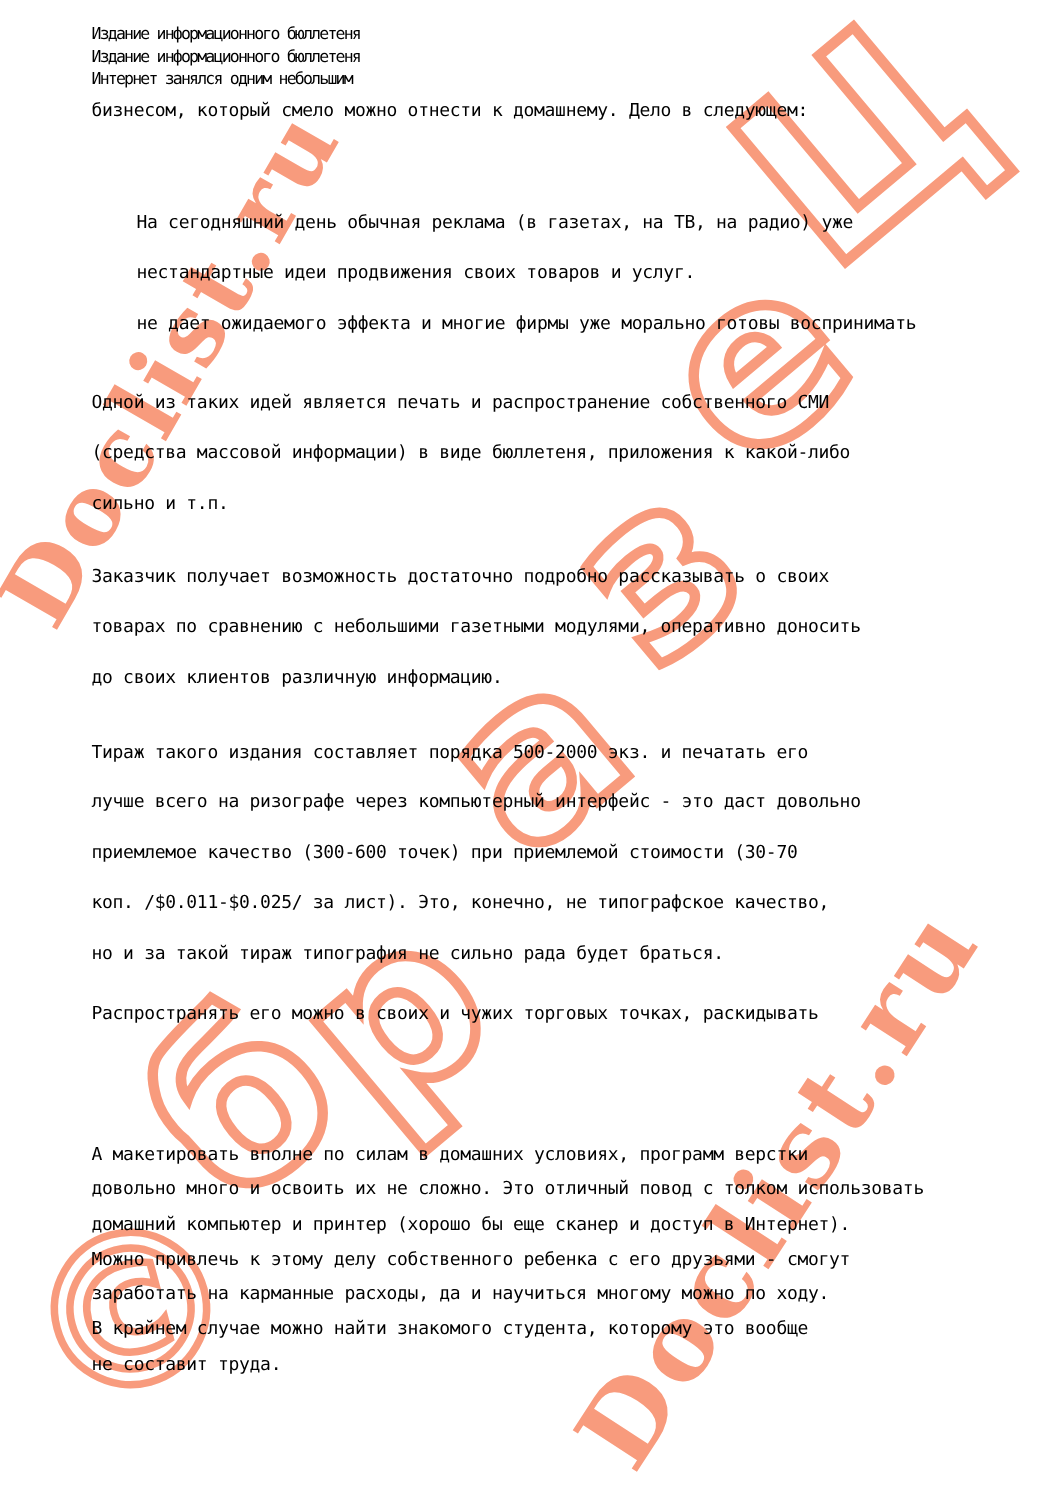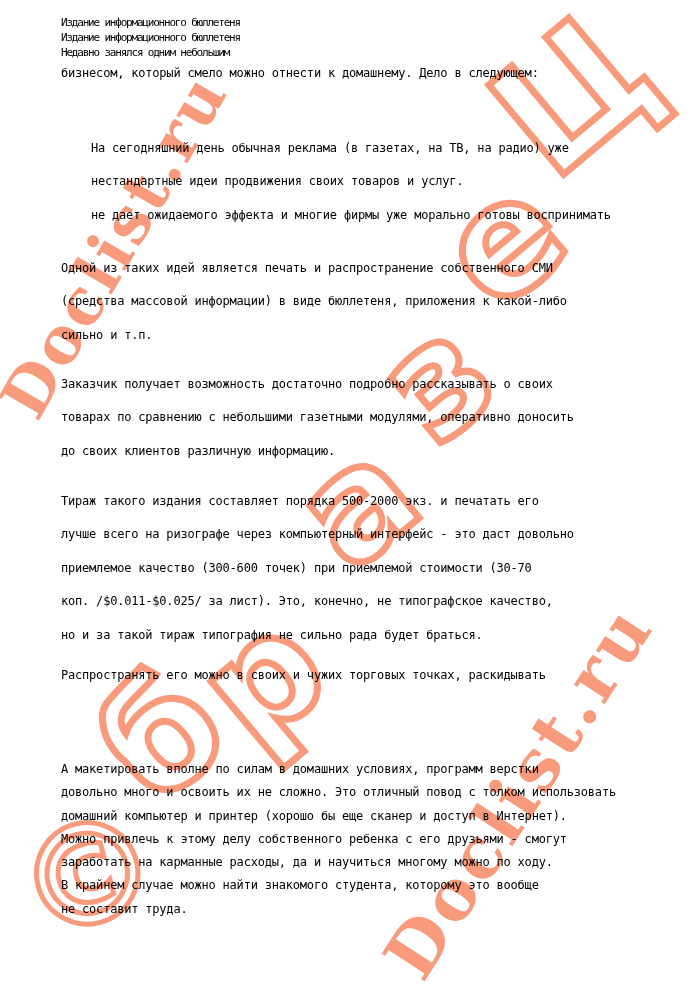--- a/index.html
+++ b/index.html
@@ -55,21 +55,21 @@
       <span class="wm-letter" style="left: 162px; top: 736px; font-size: 150px; -webkit-text-stroke: 7px rgb(248, 155, 125); transform: translate(-50%, -50%) rotate(-40deg);">б</span>
       <span class="wm-letter" style="left: 262px; top: 678px; font-size: 150px; -webkit-text-stroke: 7px rgb(248, 155, 125); transform: translate(-50%, -50%) rotate(-40deg);">р</span>
       <span class="wm-letter" style="left: 356px; top: 503px; font-size: 150px; -webkit-text-stroke: 7px rgb(248, 155, 125); transform: translate(-50%, -50%) rotate(-40deg);">а</span>
       <span class="wm-letter" style="left: 436px; top: 379px; font-size: 155px; -webkit-text-stroke: 7px rgb(248, 155, 125); transform: translate(-50%, -50%) rotate(-40deg);">з</span>
       <span class="wm-letter" style="left: 502px; top: 241px; font-size: 155px; -webkit-text-stroke: 7px rgb(248, 155, 125); transform: translate(-50%, -50%) rotate(-40deg);">е</span>
       <span class="wm-letter" style="left: 574px; top: 94px; font-size: 160px; -webkit-text-stroke: 7px rgb(248, 155, 125); transform: translate(-50%, -50%) rotate(-40deg);">Ц</span>
       <div class="wm-brand" style="left: 46px; top: 364px; font-size: 64px; letter-spacing: 3px; color: rgb(248, 155, 125); transform: rotate(-60deg);">Doclist.ru</div>
       <div class="wm-brand" style="left: 432px; top: 920px; font-size: 70px; letter-spacing: 4px; color: rgb(248, 155, 125); transform: rotate(-57deg);">Doclist.ru</div>
     </div>
   <div id="text-layer">
-      <div class="para small" style="top: 15px; line-height: 15px;"><div class="text-line">Издание информационного бюллетеня</div><div class="text-line">Издание информационного бюллетеня</div><div class="text-line">Недавно занялся одним небольшим</div></div>
+      <div class="para small" style="top: 15px; line-height: 15px;"><div class="text-line">Издание информационного бюллетеня</div><div class="text-line">Издание информационного бюллетеня</div><div class="text-line">Интернет занялся одним небольшим</div></div>
       <div class="para" style="top: 63px; line-height: 20px;"><div class="text-line">бизнесом, который смело можно отнести к домашнему. Дело в следующем:</div></div>
       <div class="para" style="top: 132px; line-height: 33.4px; margin-left: 30px;"><div class="text-line">На сегодняшний день обычная реклама (в газетах, на ТВ, на радио) уже</div><div class="text-line">нестандартные идеи продвижения своих товаров и услуг.</div><div class="text-line">не дает ожидаемого эффекта и многие фирмы уже морально готовы воспринимать</div></div>
       <div class="para" style="top: 252px; line-height: 33.4px;"><div class="text-line">Одной из таких идей является печать и распространение собственного СМИ</div><div class="text-line">(средства массовой информации) в виде бюллетеня, приложения к какой-либо</div><div class="text-line">сильно и т.п.</div></div>
       <div class="para" style="top: 368px; line-height: 33.4px;"><div class="text-line">Заказчик получает возможность достаточно подробно рассказывать о своих</div><div class="text-line">товарах по сравнению с небольшими газетными модулями, оперативно доносить</div><div class="text-line">до своих клиентов различную информацию.</div></div>
       <div class="para" style="top: 485px; line-height: 33.4px;"><div class="text-line">Тираж такого издания составляет порядка 500-2000 экз. и печатать его</div><div class="text-line">лучше всего на ризографе через компьютерный интерфейс - это даст довольно</div><div class="text-line">приемлемое качество (300-600 точек) при приемлемой стоимости (30-70</div><div class="text-line">коп. /$0.011-$0.025/ за лист). Это, конечно, не типографское качество,</div><div class="text-line">но и за такой тираж типография не сильно рада будет браться.</div></div>
       <div class="para" style="top: 664px; line-height: 23.3px;"><div class="text-line">Распространять его можно в своих и чужих торговых точках, раскидывать</div></div>
       <div class="para" style="top: 758px; line-height: 23.3px;"><div class="text-line">А макетировать вполне по силам в домашних условиях, программ верстки</div><div class="text-line">довольно много и освоить их не сложно. Это отличный повод с толком использовать</div><div class="text-line">домашний компьютер и принтер (хорошо бы еще сканер и доступ в Интернет).</div><div class="text-line">Можно привлечь к этому делу собственного ребенка с его друзьями - смогут</div><div class="text-line">заработать на карманные расходы, да и научиться многому можно по ходу.</div><div class="text-line">В крайнем случае можно найти знакомого студента, которому это вообще</div><div class="text-line">не составит труда.</div></div>
     </div>
 </div>
 

